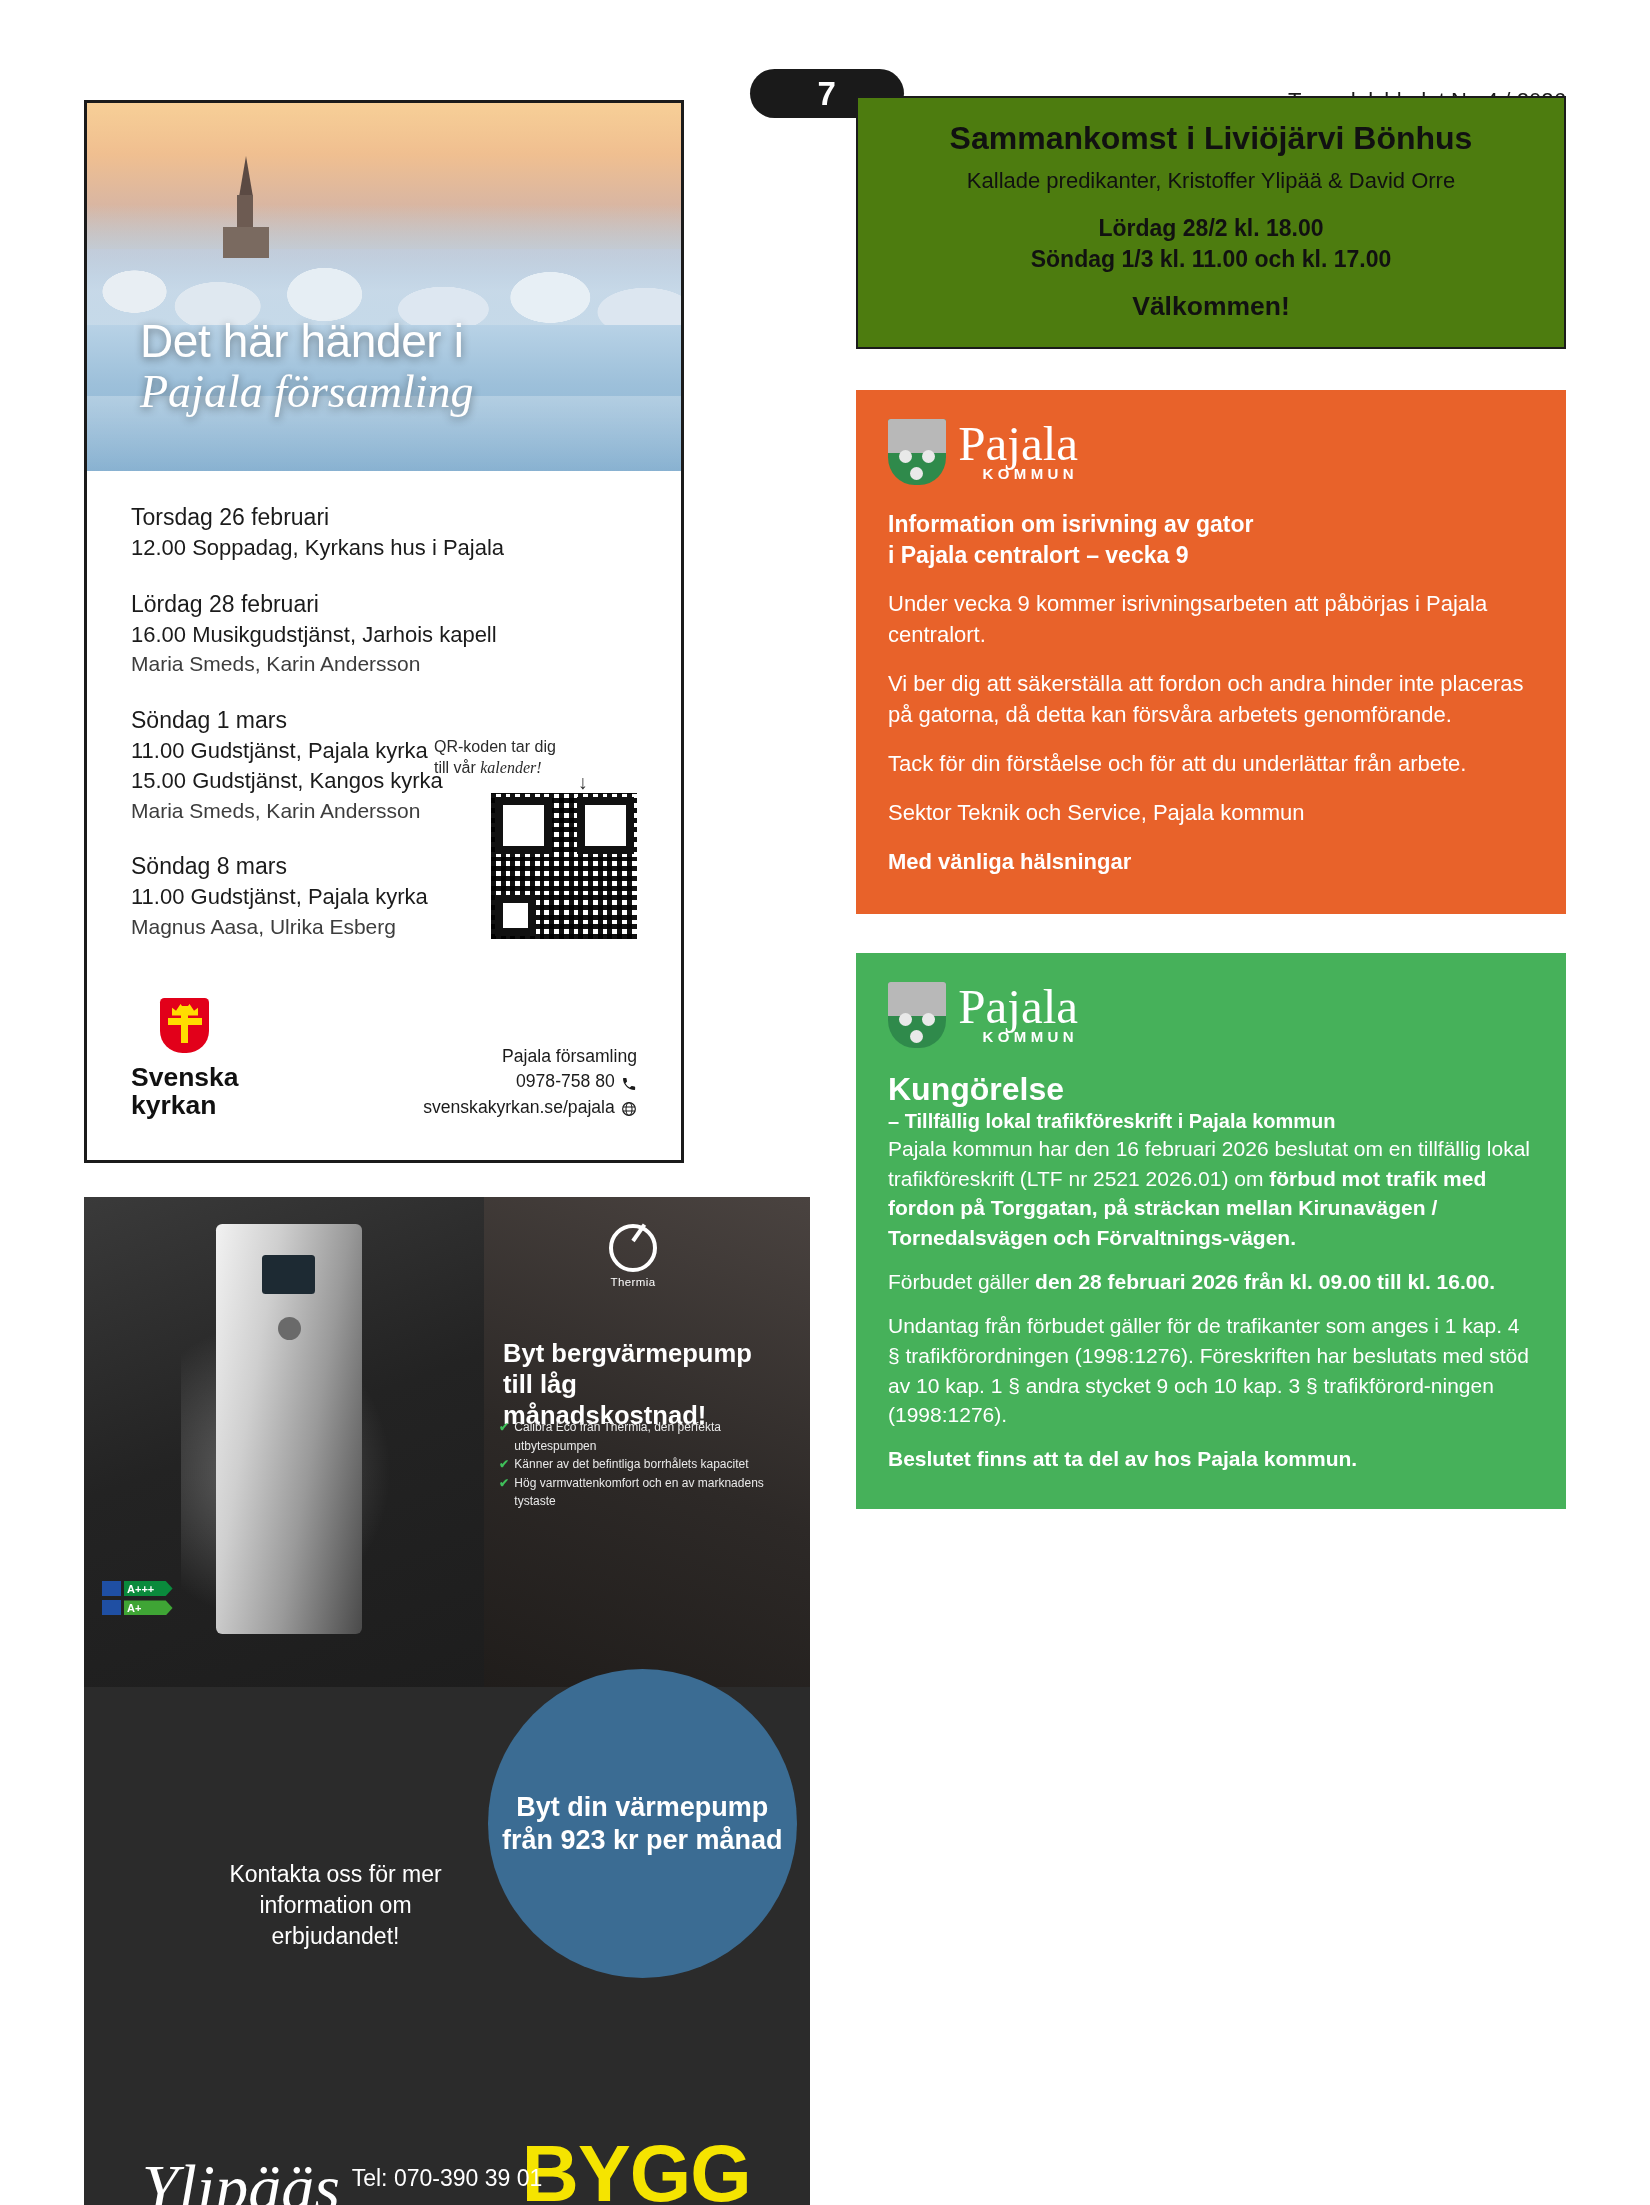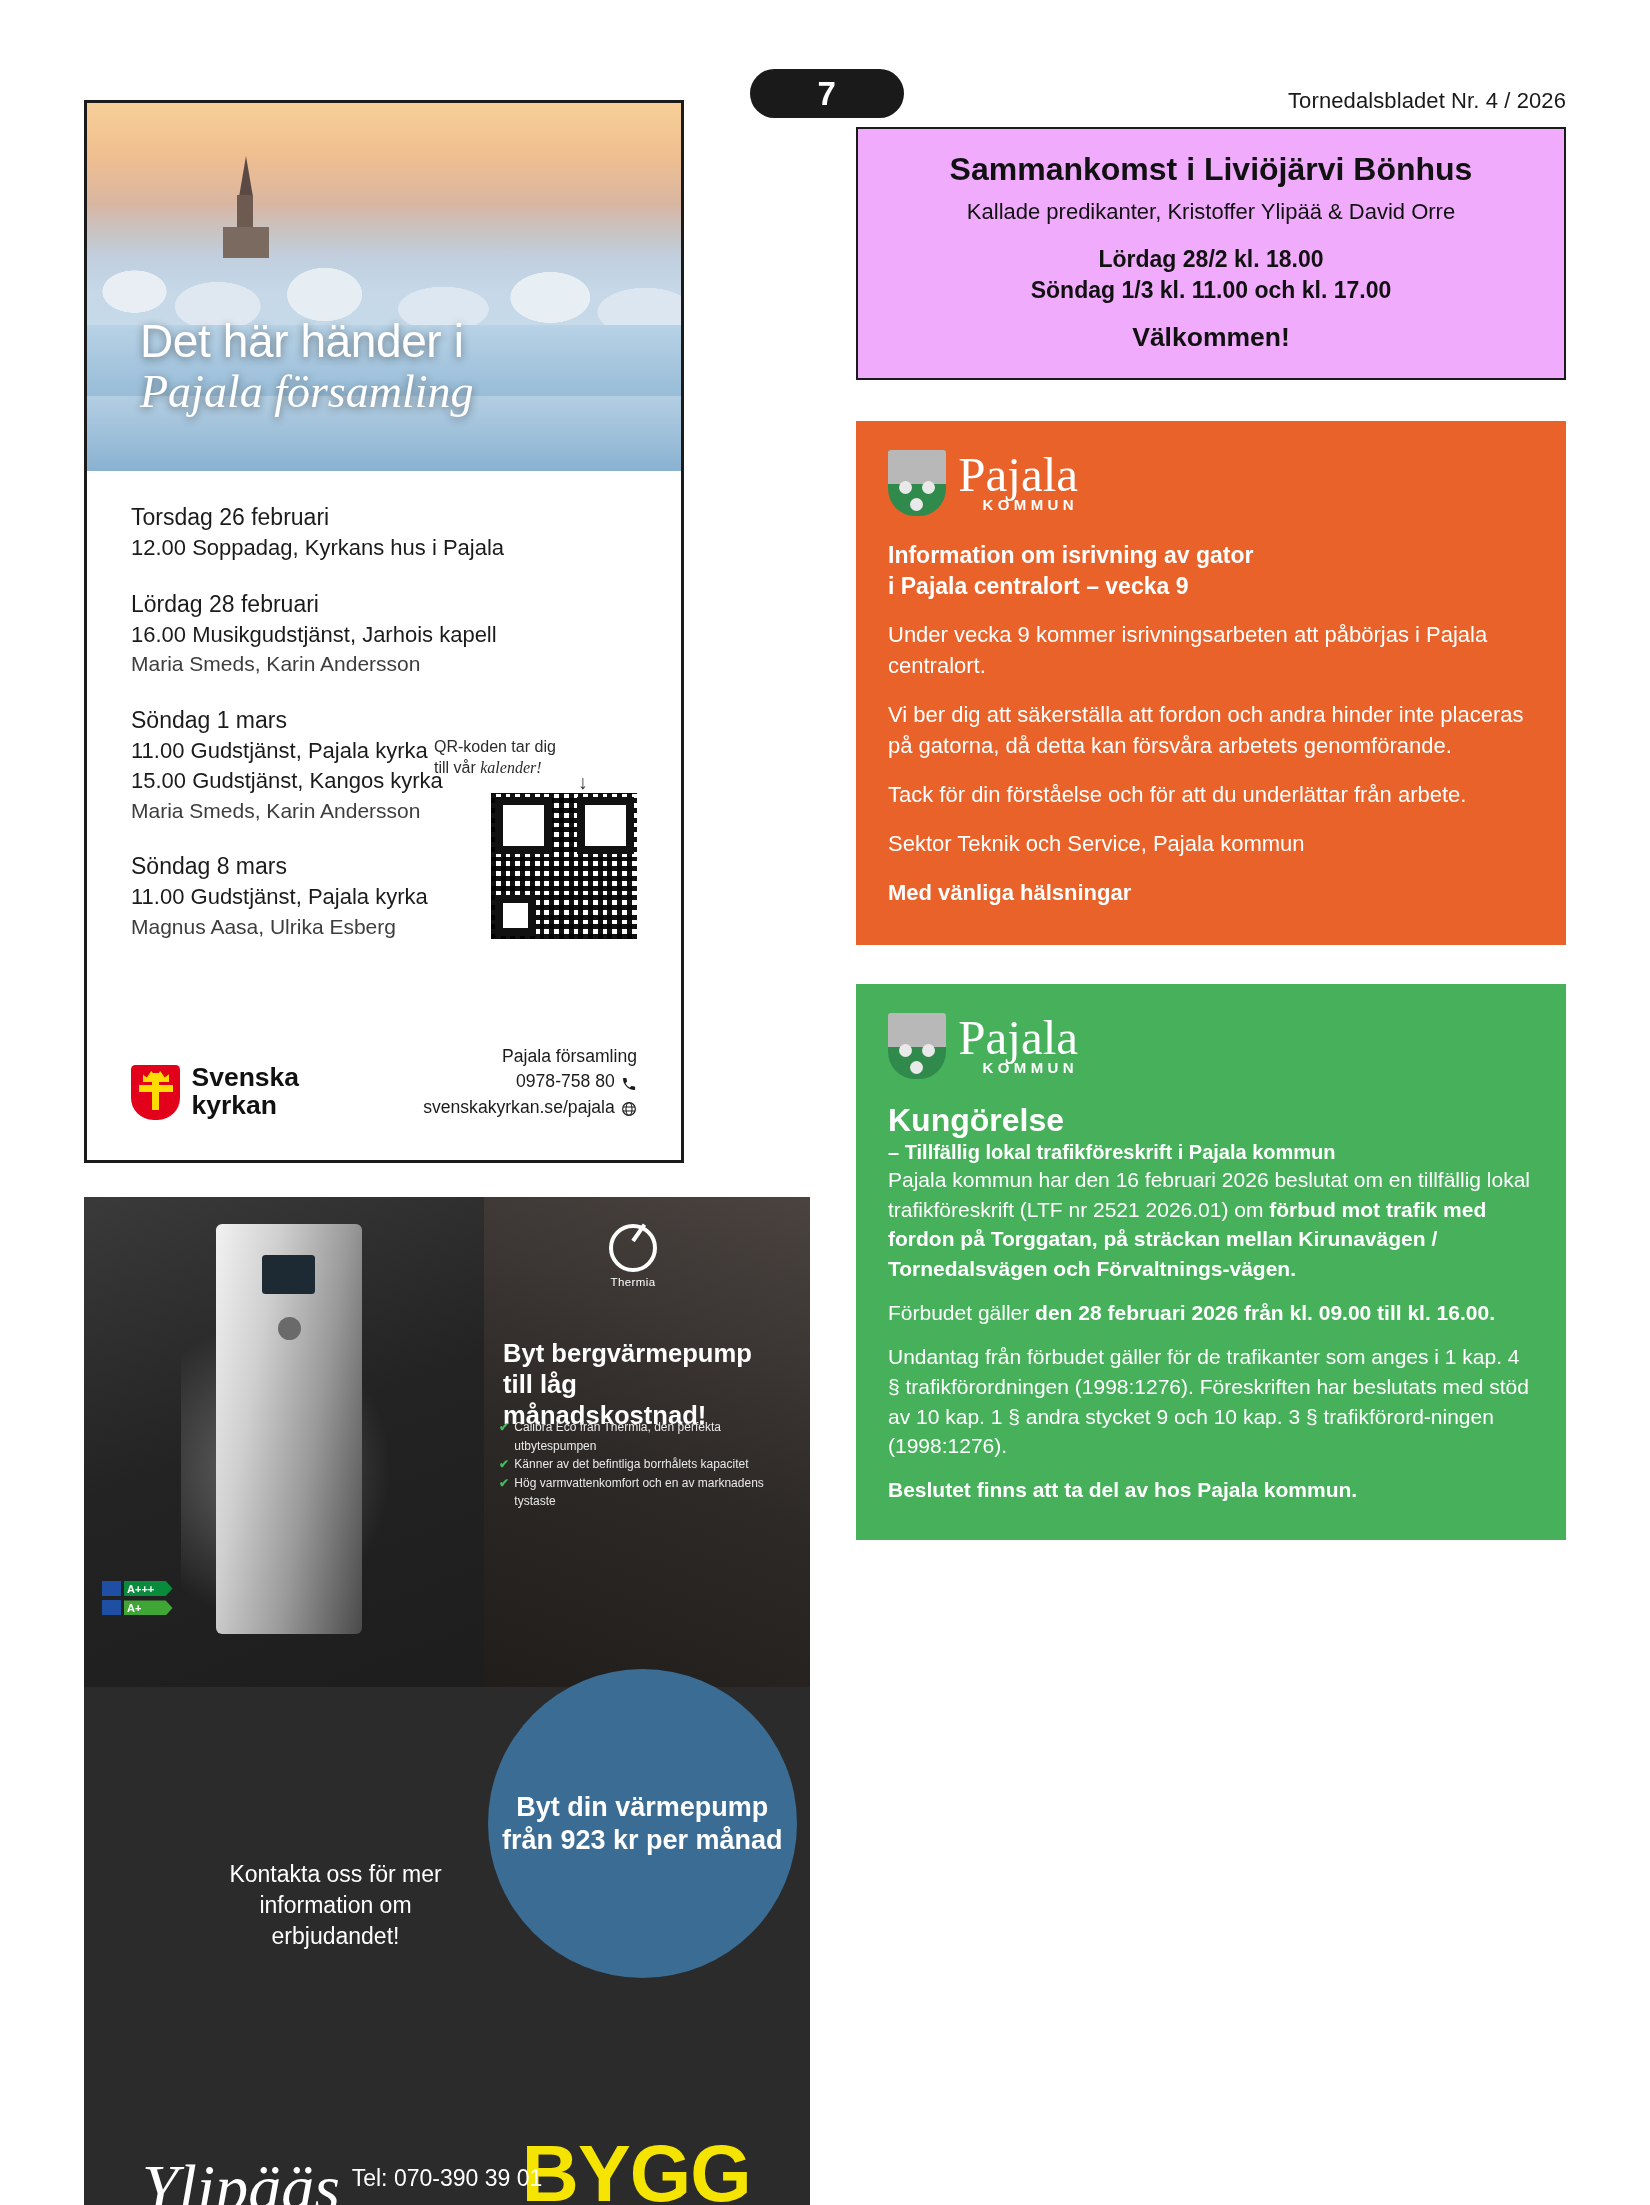--- a/index.html
+++ b/index.html
@@ -127,21 +127,21 @@
     content: ""; position: absolute; width: 41px; height: 41px; border: 8.8px solid #111; background: #fff;
   }
   .qr-code:before { left: 3.5px; top: 3.5px; }
   .qr-code:after { right: 3.5px; top: 3.5px; }
   .qr-eye3 { position: absolute; left: 3.5px; bottom: 3.5px; width: 41px; height: 41px; border: 8.8px solid #111; background: #fff; }
 
   .church-footer {
     position: absolute; left: 44px; right: 44px; bottom: 40px;
     display: flex; align-items: flex-end; justify-content: space-between;
   }
-  .svk { display: flex; align-items: center; gap: 11.5px; }
+  .svk { display: flex; align-items: center; gap: 11.5px; flex-direction: column; }
   .svk-shield { width: 49px; height: 55px; position: relative; }
   .svk-shield .sh {
     position: absolute; inset: 0;
     background: #e2001a;
     border-radius: 4.4px 4.4px 46% 46% / 4.4px 4.4px 40% 40%;
   }
   .svk-shield .cross-v { position: absolute; left: 21px; top: 8px; width: 7px; height: 37px; background: #ffdd00; }
   .svk-shield .cross-h { position: absolute; left: 8px; top: 20px; width: 34px; height: 7px; background: #ffdd00; }
   .svk-shield .crown { position: absolute; left: 11.5px; top: 6.2px; width: 26.5px; height: 11.5px; background: #ffdd00; clip-path: polygon(0 100%,0 30%,16% 58%,33% 0,50% 52%,67% 0,84% 58%,100% 30%,100% 100%); }
   .svk-name { font-size: 26.5px; font-weight: bold; line-height: 1.05; color: #111; }
@@ -203,22 +203,22 @@
     position: absolute; left: 8.8px; top: 18.5px;
   }
   .yl-bygg {
     position: absolute; right: 13.2px; top: 0;
     font-size: 79px; font-weight: bold; color: #f5e400; line-height: 0.95; letter-spacing: -0.9px;
   }
   .hp-tel { position: absolute; left: 0; right: 0; bottom: 90px; text-align: center; font-size: 23px; color: #ffffff; }
 
   
   .meeting-box {
-    border: 2.2px solid #1b1b1b; background: #f0abfc;
-    padding: 23px 26.5px 25px 26.5px; text-align: center; margin-top: 31px;
+    border: 2.2px solid #1b1b1b; background: #4d7c0f;
+    padding: 23px 26.5px 25px 26.5px; text-align: center;
   }
   .meeting-title { font-size: 32px; font-weight: bold; line-height: 1.12; color: #111; margin-bottom: 9.7px; }
   .meeting-sub { font-size: 22px; color: #111; line-height: 1.3; margin-bottom: 17.6px; }
   .meeting-time { font-size: 23px; font-weight: bold; color: #111; line-height: 1.35; }
   .meeting-welcome { font-size: 26.5px; font-weight: bold; color: #111; margin-top: 16px; }
 
   .kommun-box {
     margin-top: 41px; background: #e8622a; color: #ffffff;
     padding: 29px 32px 35px 32px; position: relative;
   }

